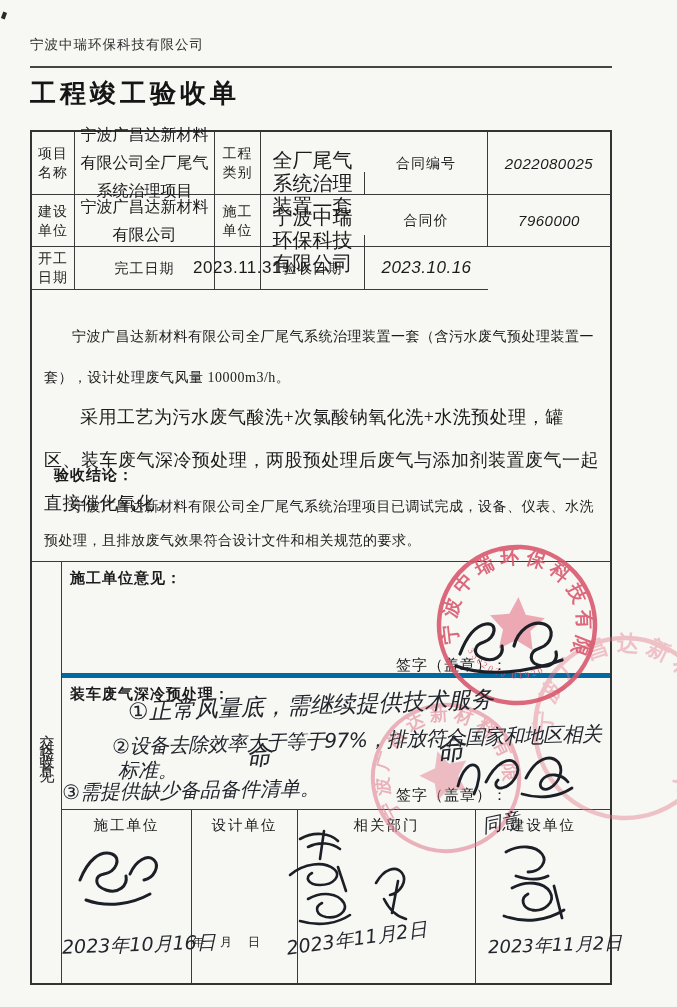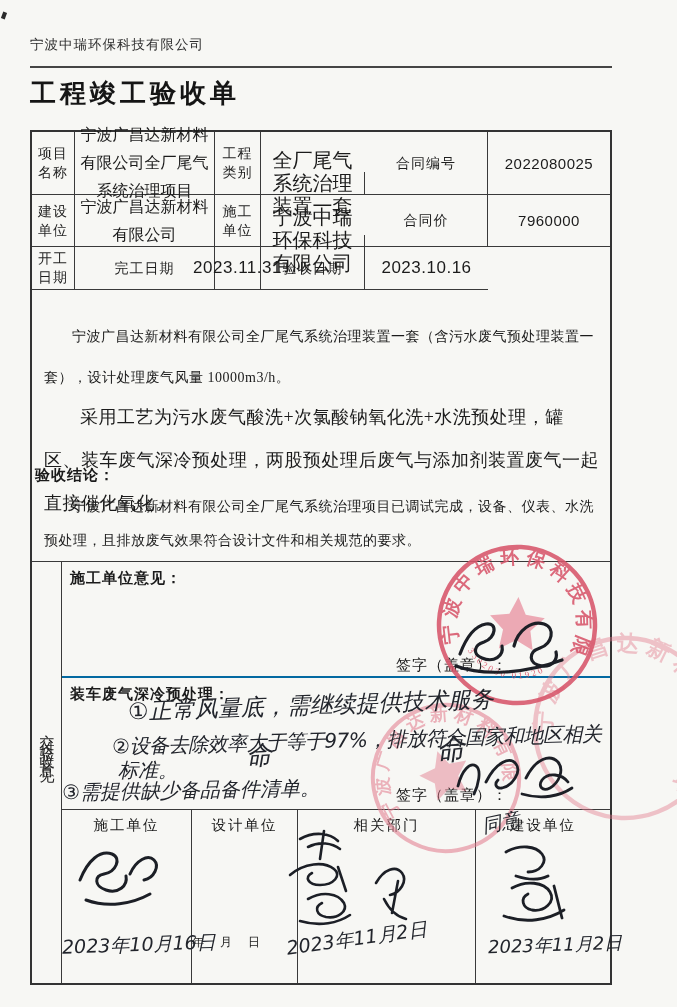--- a/index.html
+++ b/index.html
@@ -14,37 +14,37 @@
   .company{left:30px;top:36px;font-size:13.5px;letter-spacing:1px;color:#2d2d2d;}
   .rule{left:30px;top:66px;width:582px;height:2px;background:#454545;}
   .doc-title{left:30px;top:76px;width:582px;text-align:left;font-size:26px;font-weight:bold;letter-spacing:4px;color:#151515;}
   .speck{left:2px;top:12px;width:4px;height:7px;background:#2a2a2a;transform:rotate(20deg);}
   
   .sheet{left:30px;top:130px;width:582px;height:855px;border:2px solid #333;box-sizing:border-box;background:transparent;}
   .blockA{position:absolute;left:0;top:0;width:100%;height:158px;display:grid;
           grid-template-columns:43px 140px 46px 104px 123px 1fr;
           grid-template-rows:63px 52px 1fr;}
   .cell{border-right:1px solid #3a3a3a;border-bottom:1px solid #3a3a3a;display:flex;align-items:center;justify-content:center;text-align:center;box-sizing:border-box;padding:1px 2px;}
-  .cell.last{border-right:none;}
+  .cell.last{border-right:none;font-style:italic;}
   .lbl{font-size:14px;letter-spacing:1px;line-height:19px;color:#1f1f1f;}
   .val-sm{font-size:16px;line-height:28px;}
   .val-md{font-size:20px;line-height:23px;margin-top:40px;}
   .val-num{font-size:15px;letter-spacing:0.5px;font-family:"Liberation Sans","DejaVu Sans",sans-serif;}
   .val-date{font-size:17px;letter-spacing:0.5px;font-family:"Liberation Sans","DejaVu Sans",sans-serif;}
   .blockB{position:absolute;left:0;top:158px;width:100%;height:272px;border-bottom:1px solid #3a3a3a;box-sizing:border-box;}
   .bb-head{position:absolute;left:10px;top:4px;font-size:15px;font-weight:600;letter-spacing:1px;}
   .bb-p1{position:absolute;left:12px;top:26px;width:556px;font-size:14px;line-height:41px;text-indent:2em;letter-spacing:0.5px;}
   .bb-p2{position:absolute;left:12px;top:106px;width:556px;font-size:18px;line-height:43px;text-indent:2em;letter-spacing:0.5px;}
-  .bb-head2{position:absolute;left:3px;top:176px;font-size:15px;font-weight:600;letter-spacing:1px;}
+  .bb-head2{position:absolute;left:22px;top:176px;font-size:15px;font-weight:600;letter-spacing:1px;}
   .bb-p3{position:absolute;left:12px;top:200px;width:556px;font-size:14px;line-height:34px;text-indent:2em;letter-spacing:0.5px;}
   .blockC{position:absolute;left:0;top:430px;width:100%;height:421px;display:flex;}
   .sidecell{width:30px;border-right:1px solid #3a3a3a;box-sizing:border-box;display:flex;align-items:center;justify-content:center;padding-bottom:60px;}
   .sidetext{writing-mode:vertical-lr;font-size:15px;letter-spacing:7px;color:#222;}
   .cmain{flex:1;display:flex;flex-direction:column;}
-  .c1{height:116px;border-bottom:2px solid #0369a1;box-sizing:border-box;position:relative;}
+  .c1{height:116px;border-bottom:5px solid #0369a1;box-sizing:border-box;position:relative;}
   .c2{height:132px;border-bottom:1px solid #3a3a3a;box-sizing:border-box;position:relative;}
   .c3{flex:1;display:flex;}
   .boxhead{position:absolute;left:8px;top:7px;font-size:15px;font-weight:600;letter-spacing:1px;}
   .signlabel{position:absolute;left:334px;font-size:15px;font-weight:400;letter-spacing:1px;}
   .sc{position:relative;box-sizing:border-box;border-right:1px solid #3a3a3a;}
   .sc.last{border-right:none;flex:1;}
   .sc-label{position:absolute;top:6px;width:100%;text-align:center;font-size:14.5px;letter-spacing:2px;}
   .sc-date-print{position:absolute;top:124px;width:100%;text-align:left;font-size:12px;letter-spacing:2px;}
   
   .hw{font-family:"DejaVu Sans","Liberation Sans",sans-serif;font-style:italic;color:#22252c;white-space:nowrap;}

